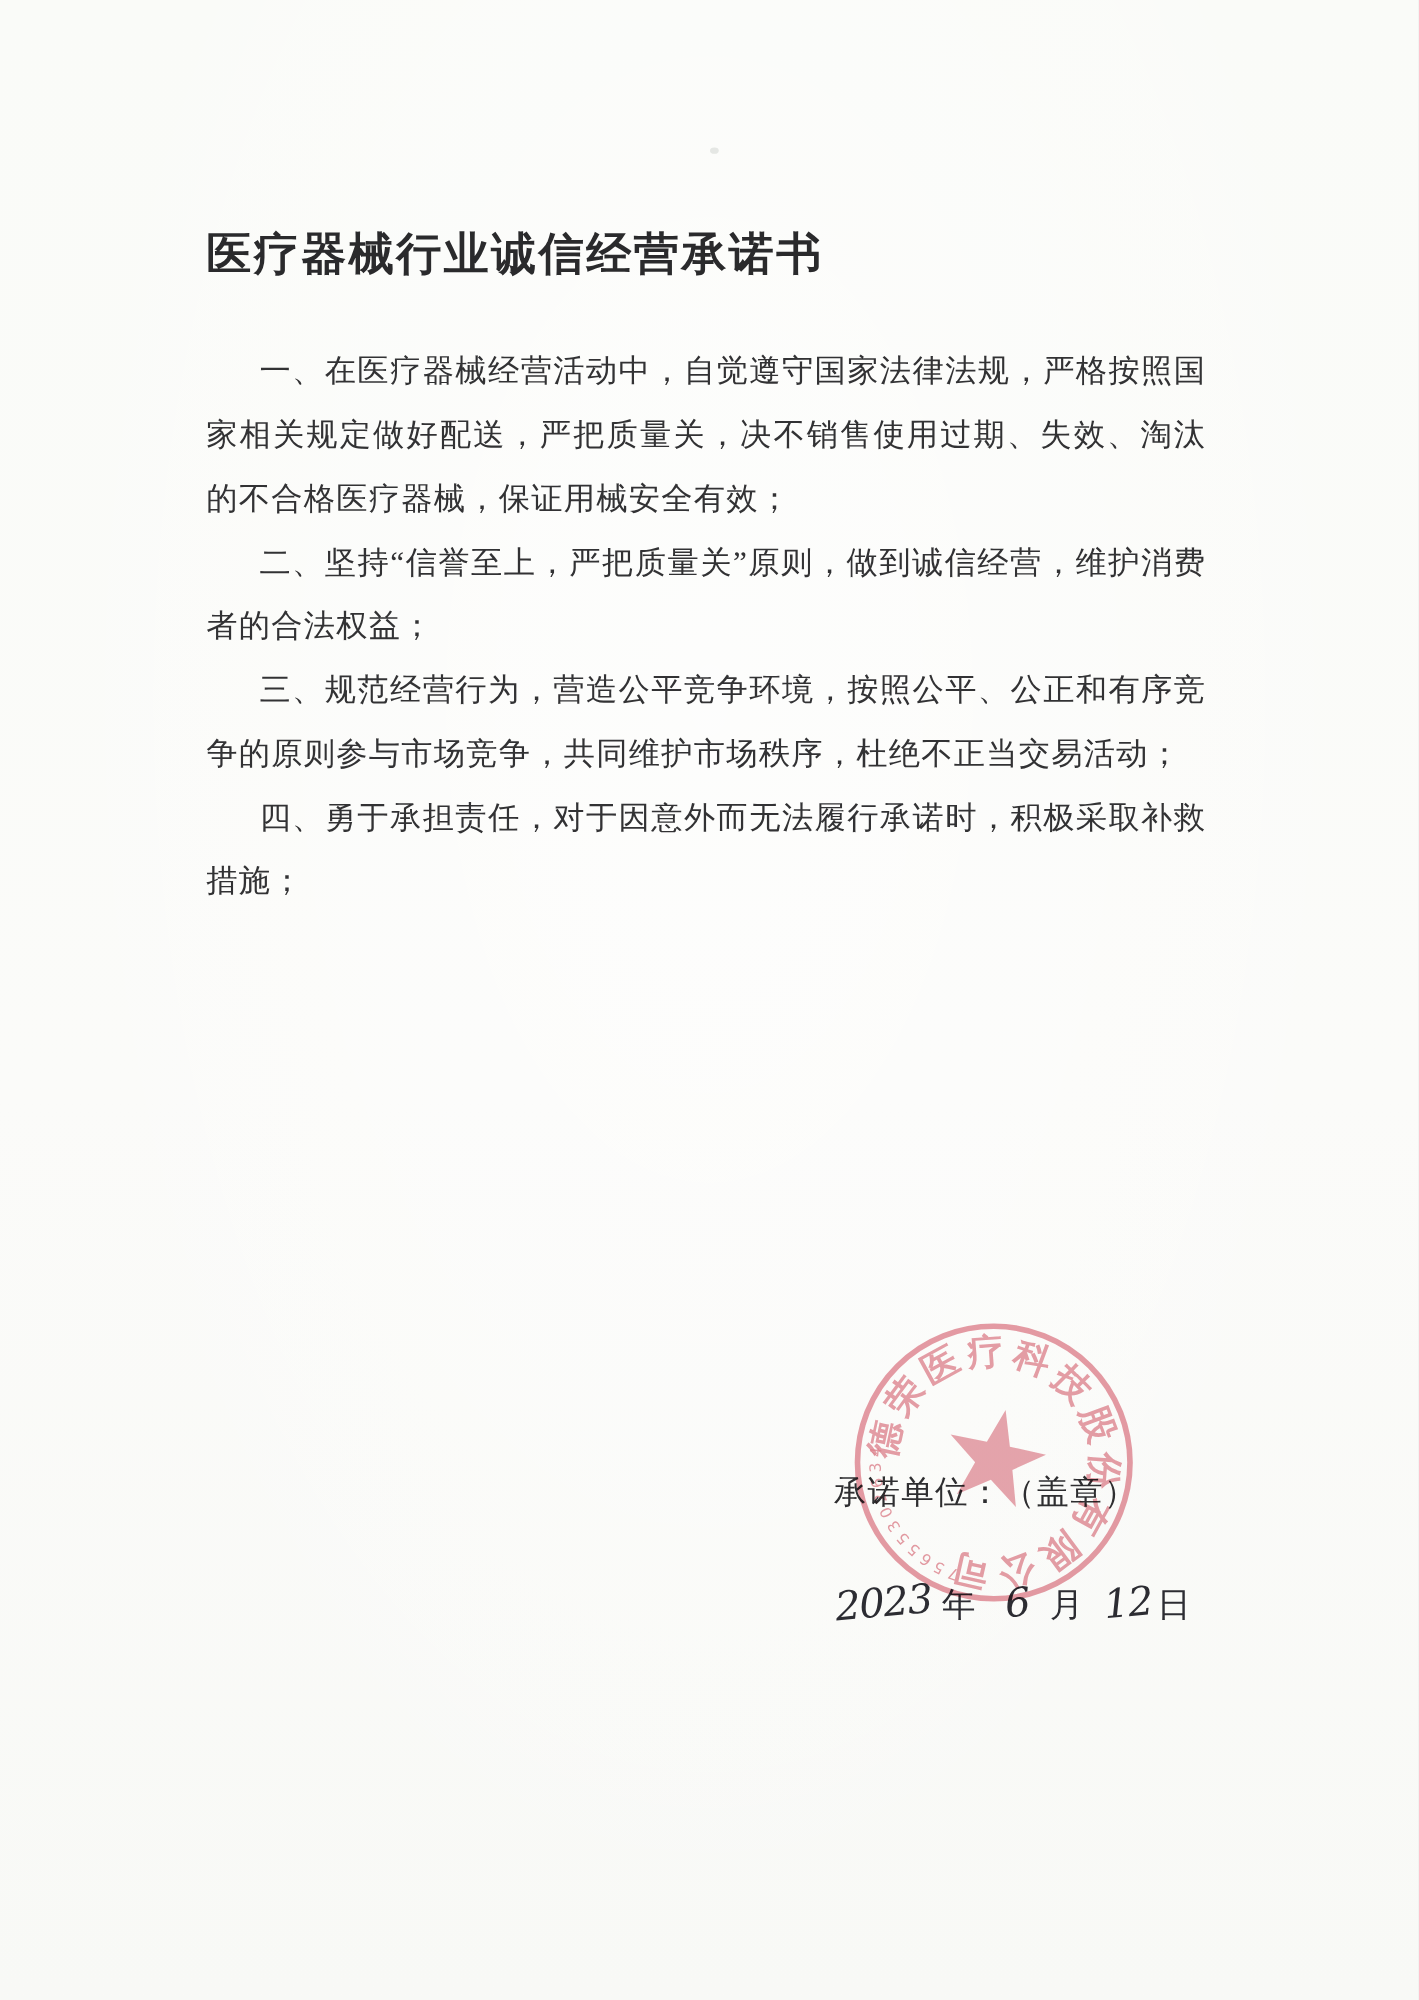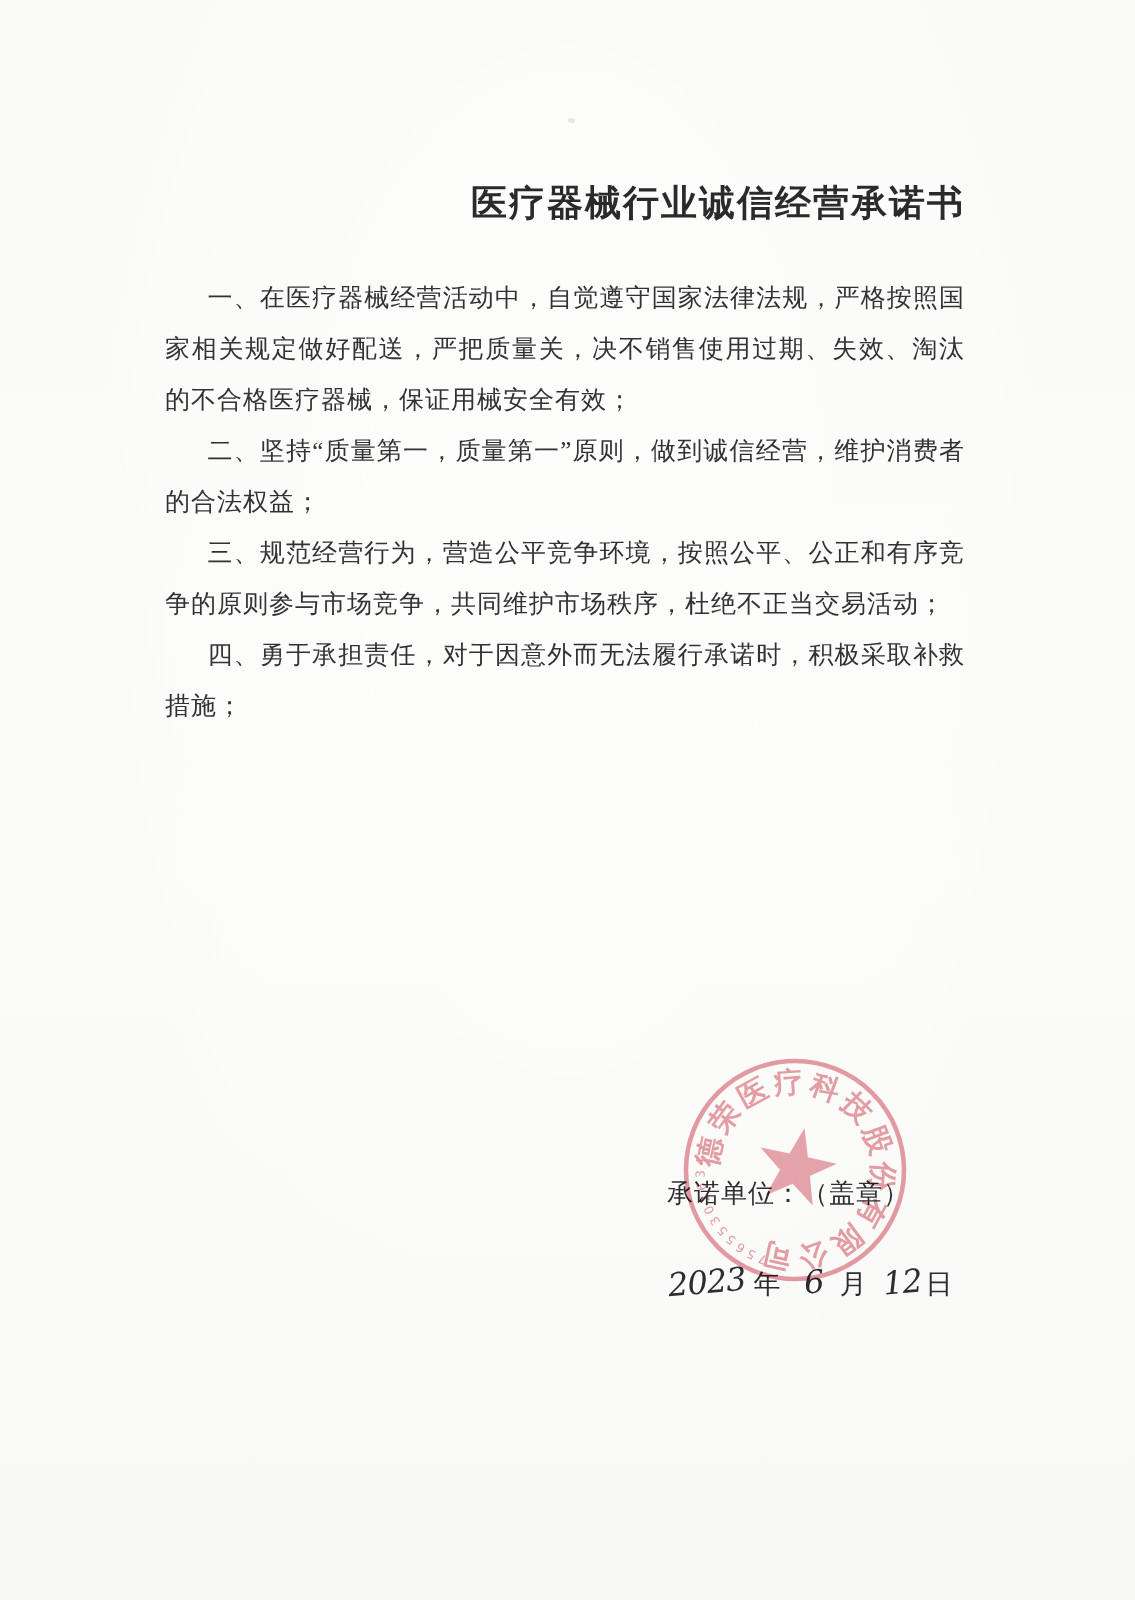--- a/index.html
+++ b/index.html
@@ -18,21 +18,21 @@
   .speck {
     position: absolute;
     left: 568px; top: 118px;
     width: 7px; height: 5px;
     background: rgba(150,158,150,0.22);
     border-radius: 50%;
   }
   .title {
     margin: 181px 0 0 165px;
     width: 800px;
-    text-align: right;
+    text-align: left;
     font-size: 36px;
     font-weight: 600;
     letter-spacing: 2px;
     color: #2a2a2c;
     line-height: 44px;
   }
   .content {
     width: 800px;
     margin: 47px 0 0 165px;
     font-size: 25px;
@@ -89,21 +89,21 @@
 <body>
 
 <div class="page">
 
   <div class="speck"></div>
 
   <h1 class="title">医疗器械行业诚信经营承诺书</h1>
 
   <div class="content">
     <p class="para">一、在医疗器械经营活动中，自觉遵守国家法律法规，严格按照国家相关规定做好配送，严把质量关，决不销售使用过期、失效、淘汰的不合格医疗器械，保证用械安全有效；</p>
-    <p class="para">二、坚持“质量第一，质量第一”原则，做到诚信经营，维护消费者的合法权益；</p>
+    <p class="para">二、坚持“信誉至上，严把质量关”原则，做到诚信经营，维护消费者的合法权益；</p>
     <p class="para">三、规范经营行为，营造公平竞争环境，按照公平、公正和有序竞争的原则参与市场竞争，共同维护市场秩序，杜绝不正当交易活动；</p>
     <p class="para">四、勇于承担责任，对于因意外而无法履行承诺时，积极采取补救措施；</p>
   </div>
 
   <div class="sign-line">承诺单位：（盖章）</div>
 
   <svg id="seal" class="seal" viewBox="0 0 240 240" xmlns="http://www.w3.org/2000/svg">
       <circle cx="120" cy="120" r="109" fill="none" stroke="#dd7683" stroke-width="4.5" opacity="0.8"></circle>
       <polygon points="129.5,77.9 132.9,107.3 161.8,113.7 134.9,126.0 137.7,155.5 117.7,133.7 90.5,145.4 105.1,119.7 85.5,97.5 114.5,103.4" fill="#dd7683" opacity="0.72"></polygon>
       <text transform="translate(33.9 101.7) rotate(-78.0)" text-anchor="middle" dominant-baseline="central" font-size="29" font-weight="bold" fill="#dd7683" opacity="0.78" font-family="&quot;Liberation Serif&quot;, serif">德</text>

